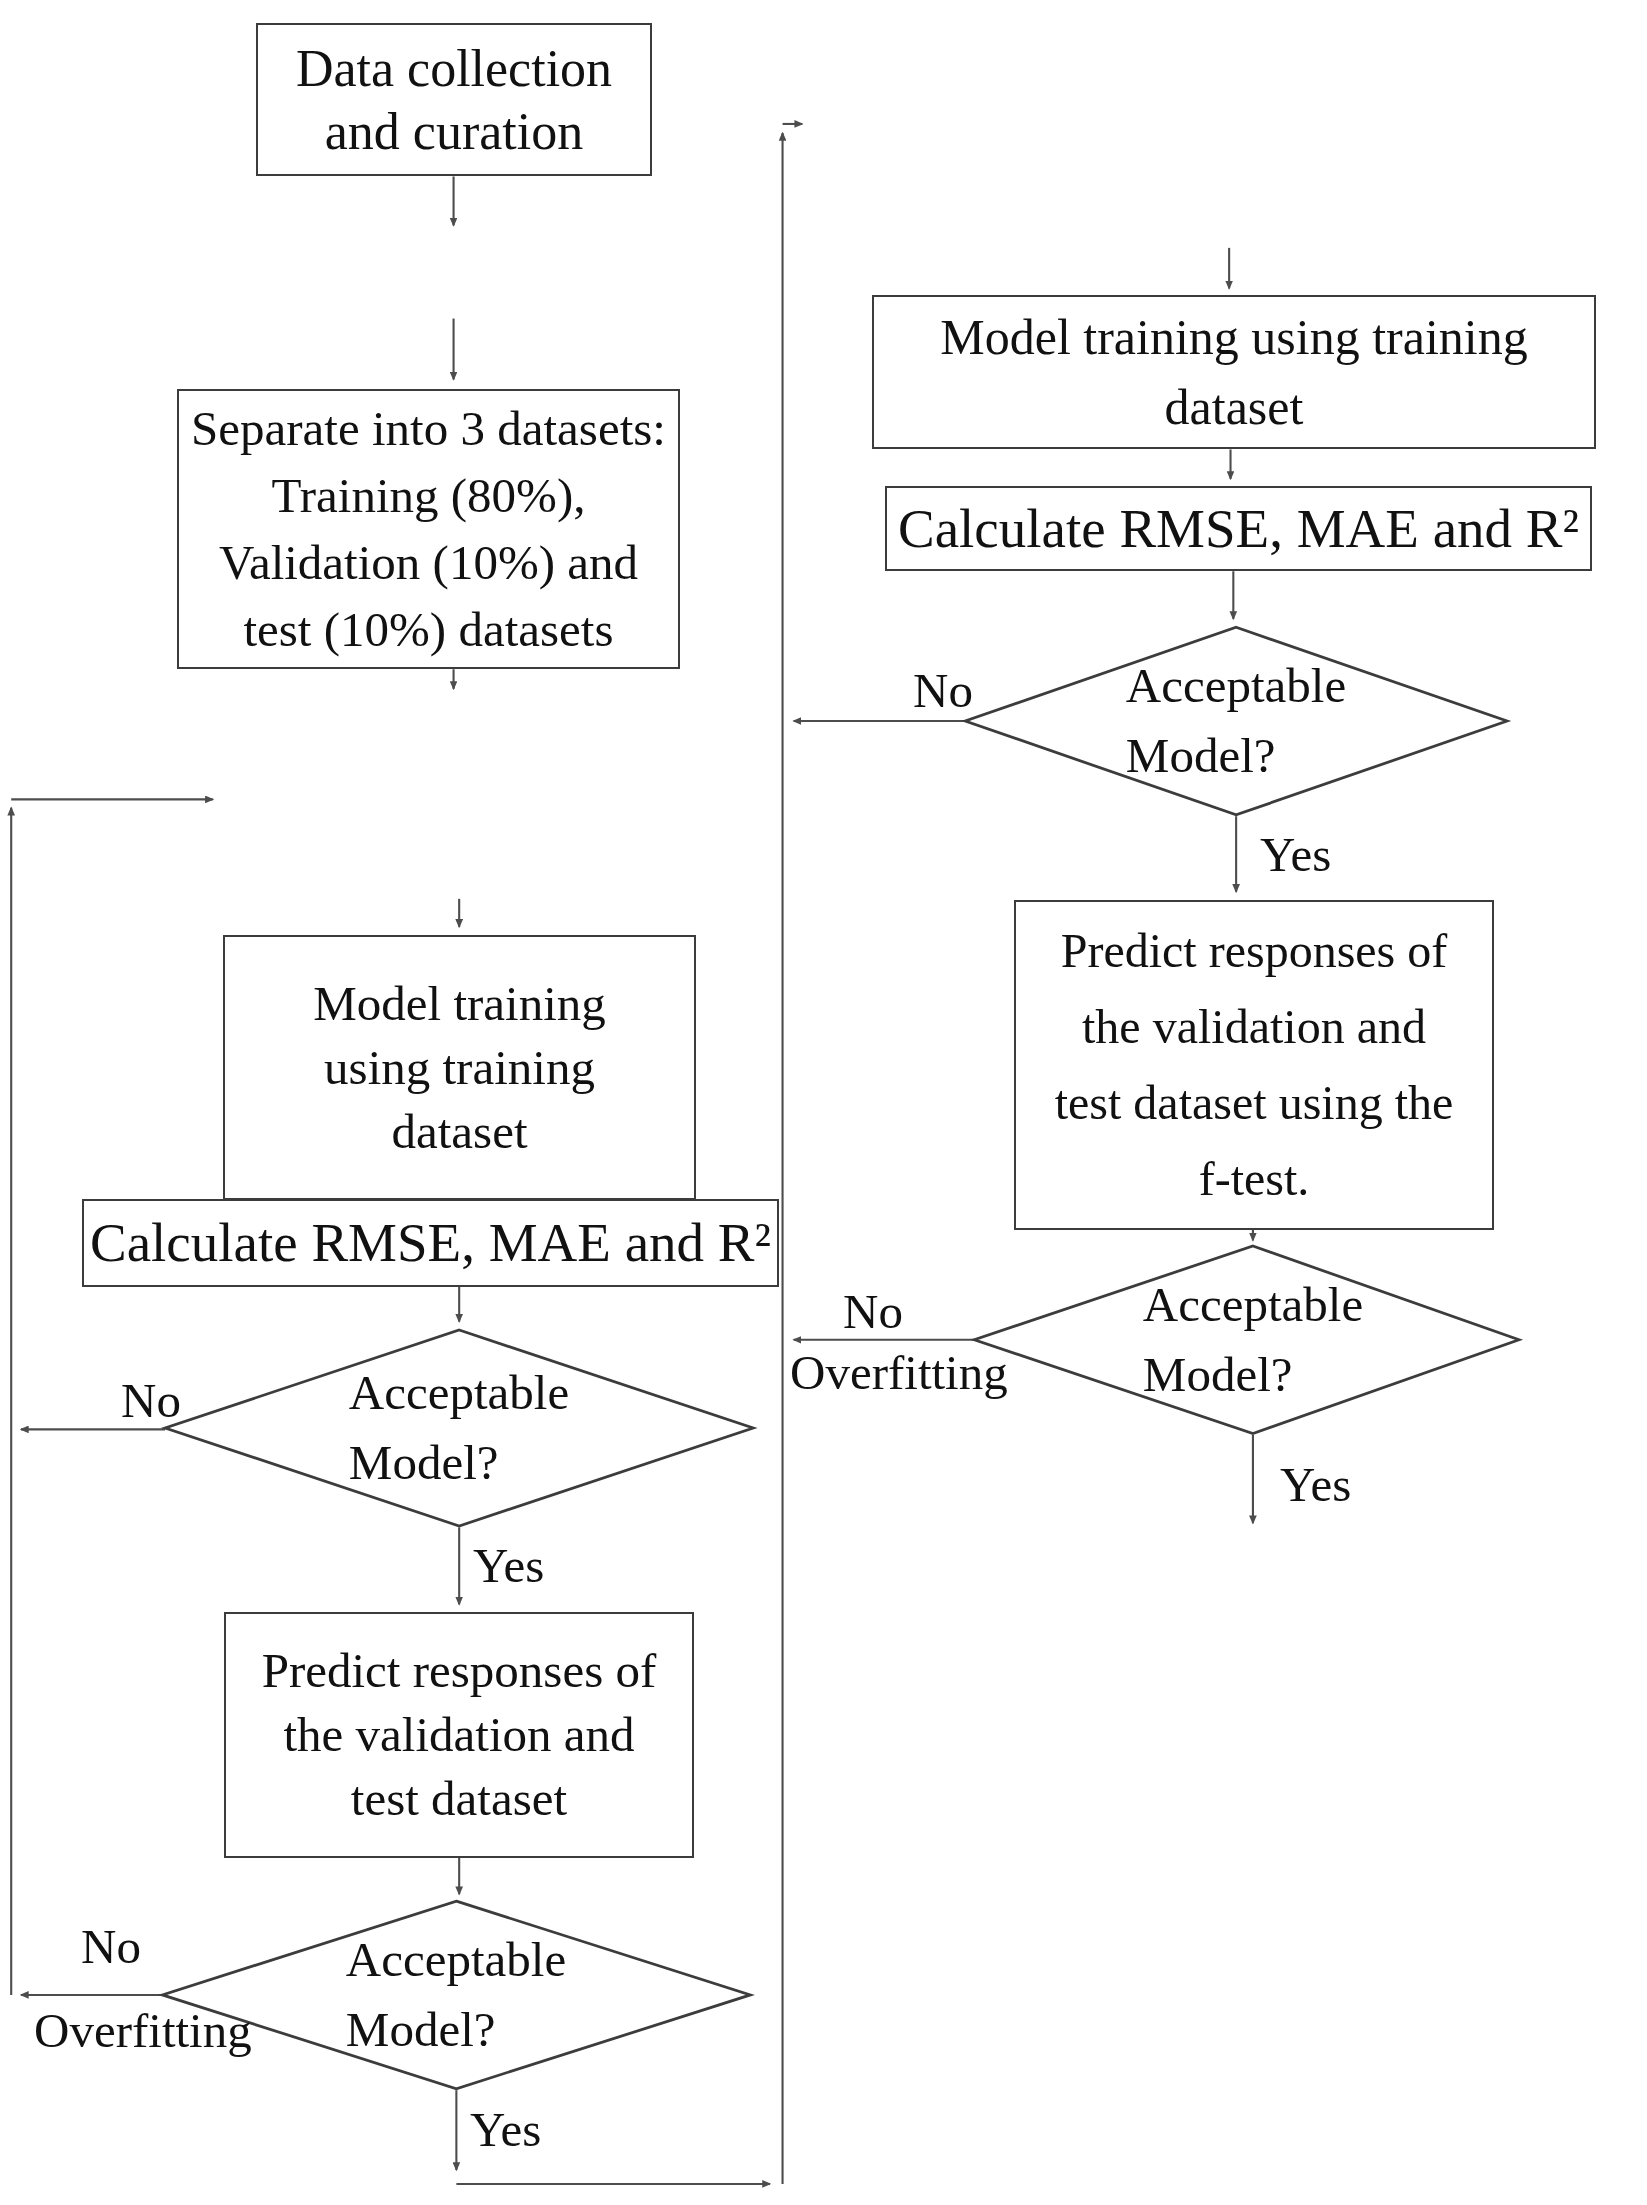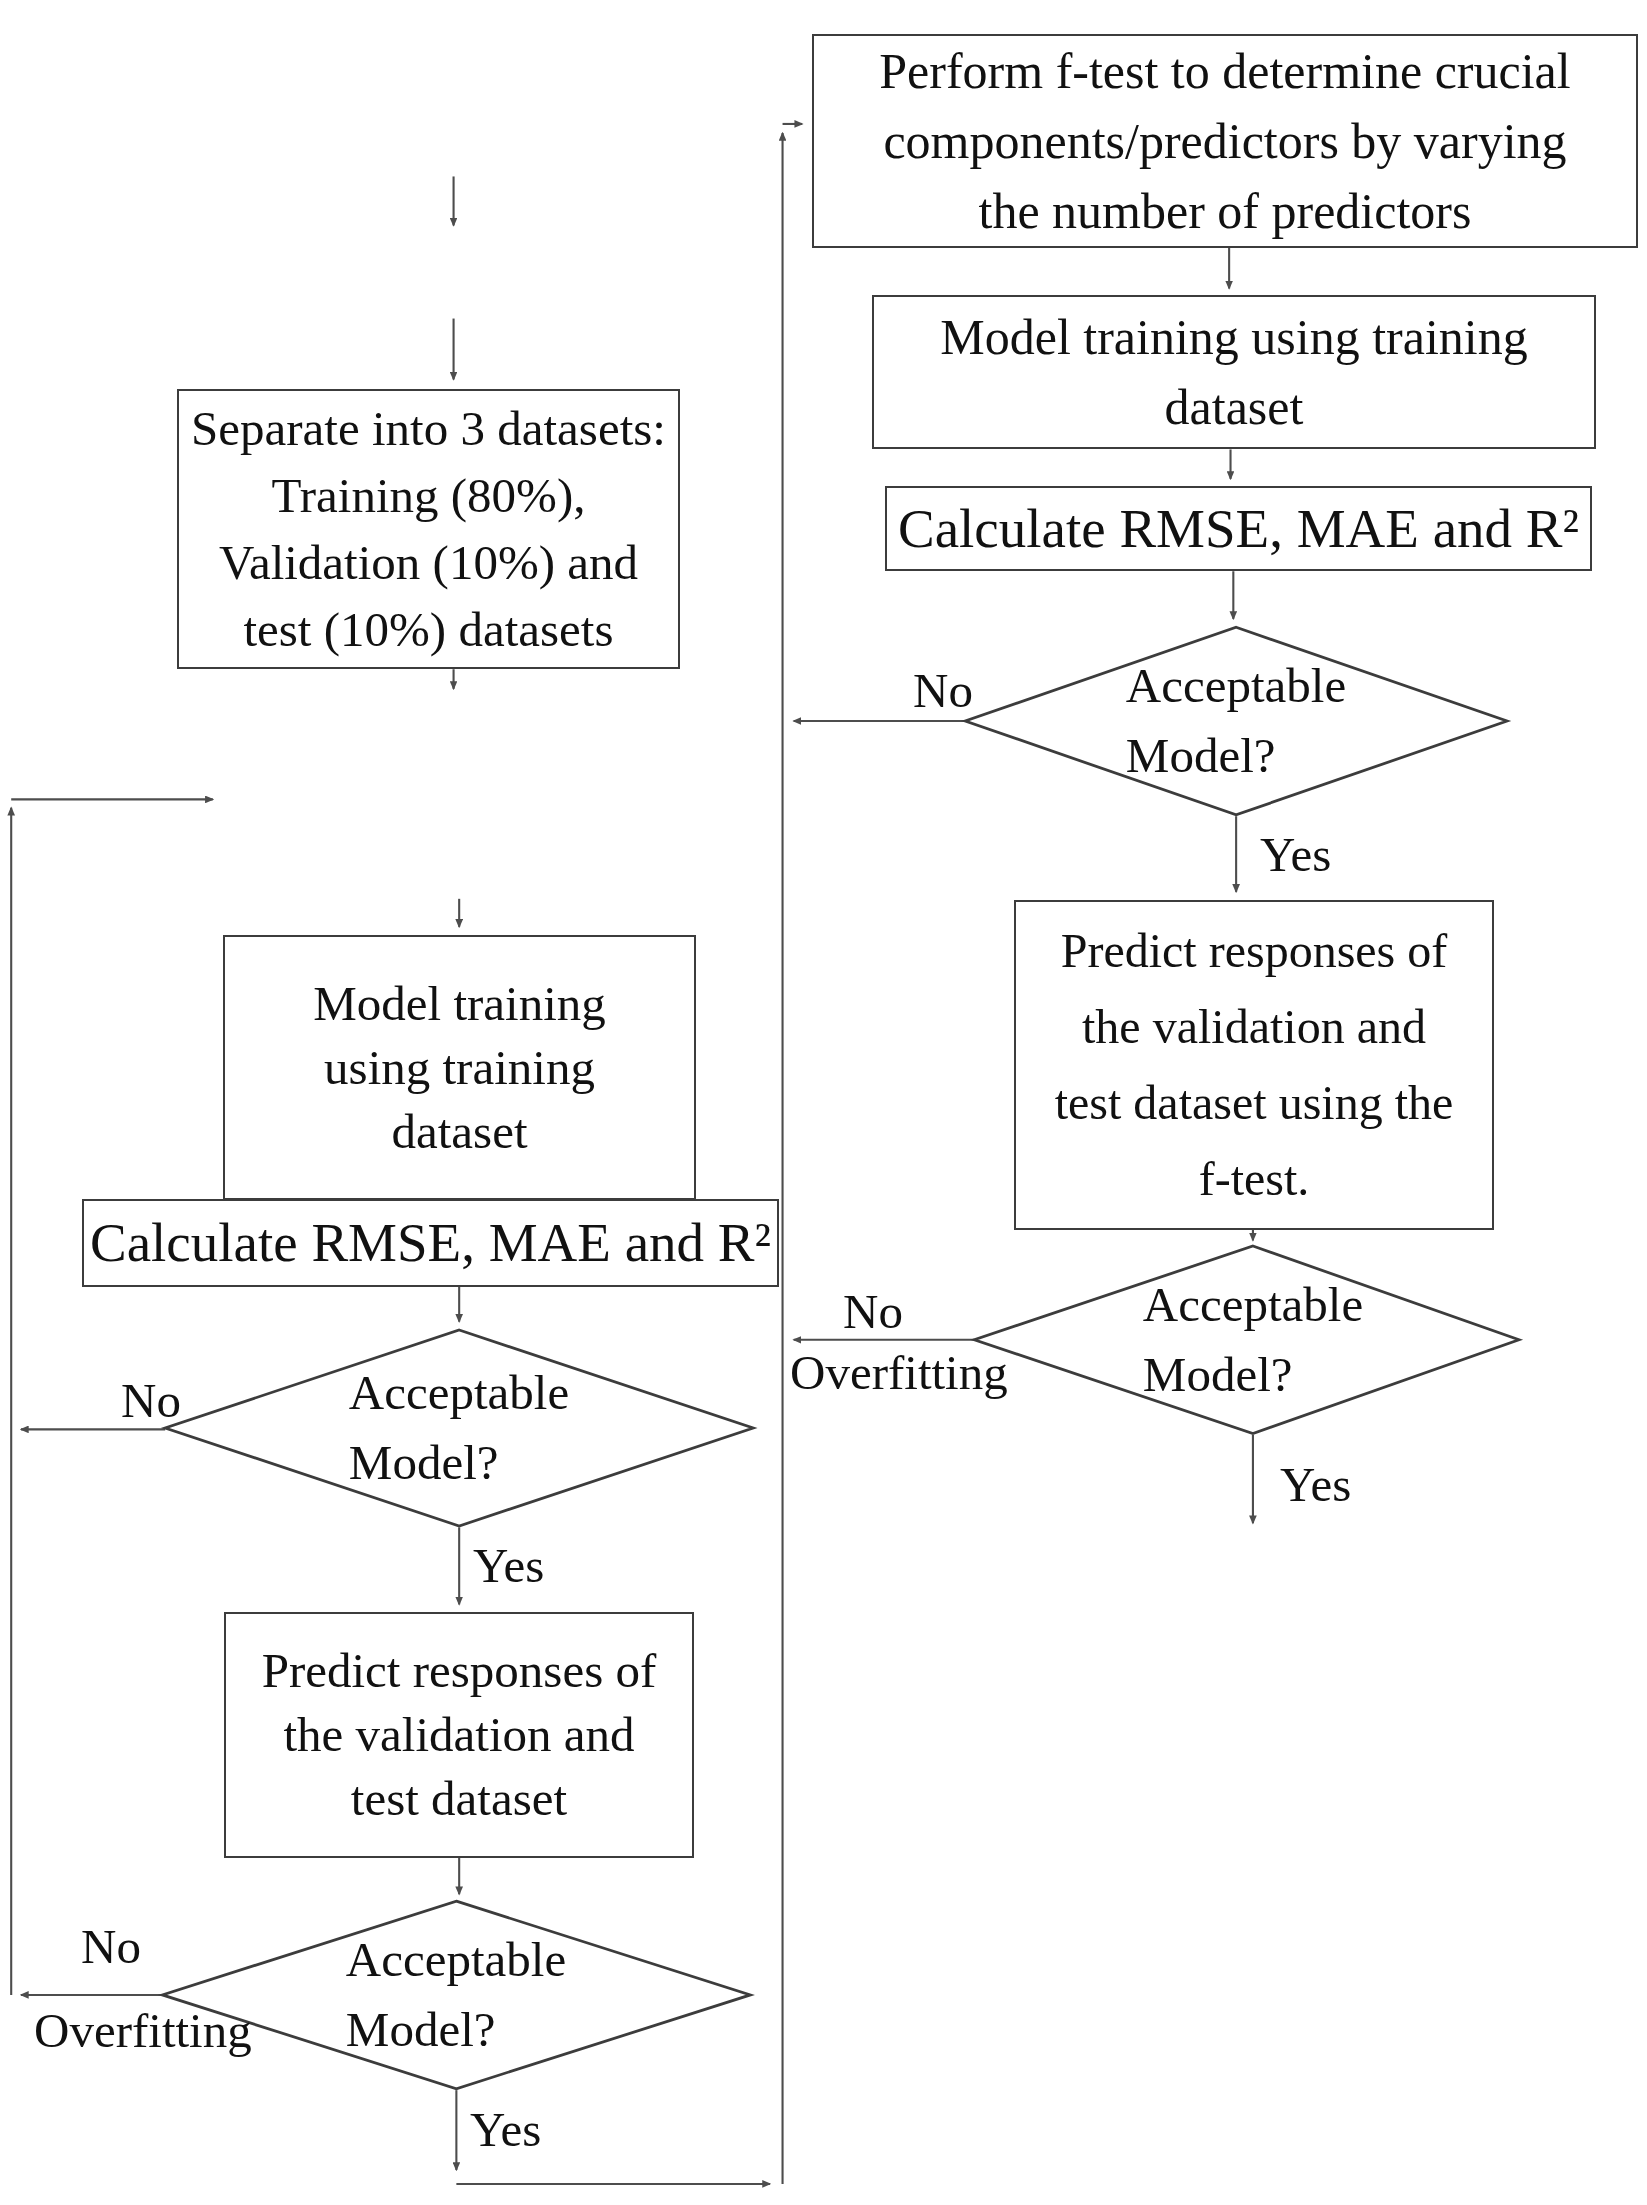--- a/index.html
+++ b/index.html
@@ -79,41 +79,40 @@
     <line x1="1790" y1="1757" x2="1790" y2="1772" marker-end="url(#arrowhead)"></line>
     <line x1="1392" y1="1914" x2="1134" y2="1914" marker-end="url(#arrowhead)"></line>
     <line x1="1790" y1="2050" x2="1790" y2="2176" marker-end="url(#arrowhead)"></line>
 
     <polygon class="diamond" points="656,1900 1076,2040 656,2180 236,2040"></polygon>
     <polygon class="diamond" points="652,2716 1072,2850 652,2984 232,2850"></polygon>
     <polygon class="diamond" points="1766,896 2153,1030 1766,1164 1379,1030"></polygon>
     <polygon class="diamond" points="1790,1780 2170,1914 1790,2048 1392,1914"></polygon>
   </svg>
 
+  <div class="box fz74" style="left:256px;top:23px;width:396px;height:153px;">Data collection
+and curation</div>
 
 
   <div class="box fzb3" style="left:177px;top:389px;width:503px;height:280px;">Separate into 3 datasets:
 Training (80%),
 Validation (10%) and
 test (10%) datasets</div>
 
 
   <div class="box fz70" style="left:223px;top:935px;width:473px;height:265px;">Model training
 using training
 dataset</div>
 
   <div class="box fz78" style="left:82px;top:1199px;width:697px;height:88px;">Calculate RMSE, MAE and R²</div>
 
   <div class="box fz70" style="left:224px;top:1612px;width:470px;height:246px;">Predict responses of
 the validation and
 test dataset</div>
 
-  <div class="box fz72b" style="left:812px;top:34px;width:826px;height:214px;">Perform f-test to determine crucial
-components/predictors by varying
-the number of predictors</div>
 
   <div class="box fz72b" style="left:872px;top:295px;width:724px;height:154px;">Model training using training
 dataset</div>
 
   <div class="box fz78" style="left:885px;top:486px;width:707px;height:85px;">Calculate RMSE, MAE and R²</div>
 
   <div class="box fz68" style="left:1014px;top:900px;width:480px;height:330px;">Predict responses of
 the validation and
 test dataset using the
 f-test.</div>

